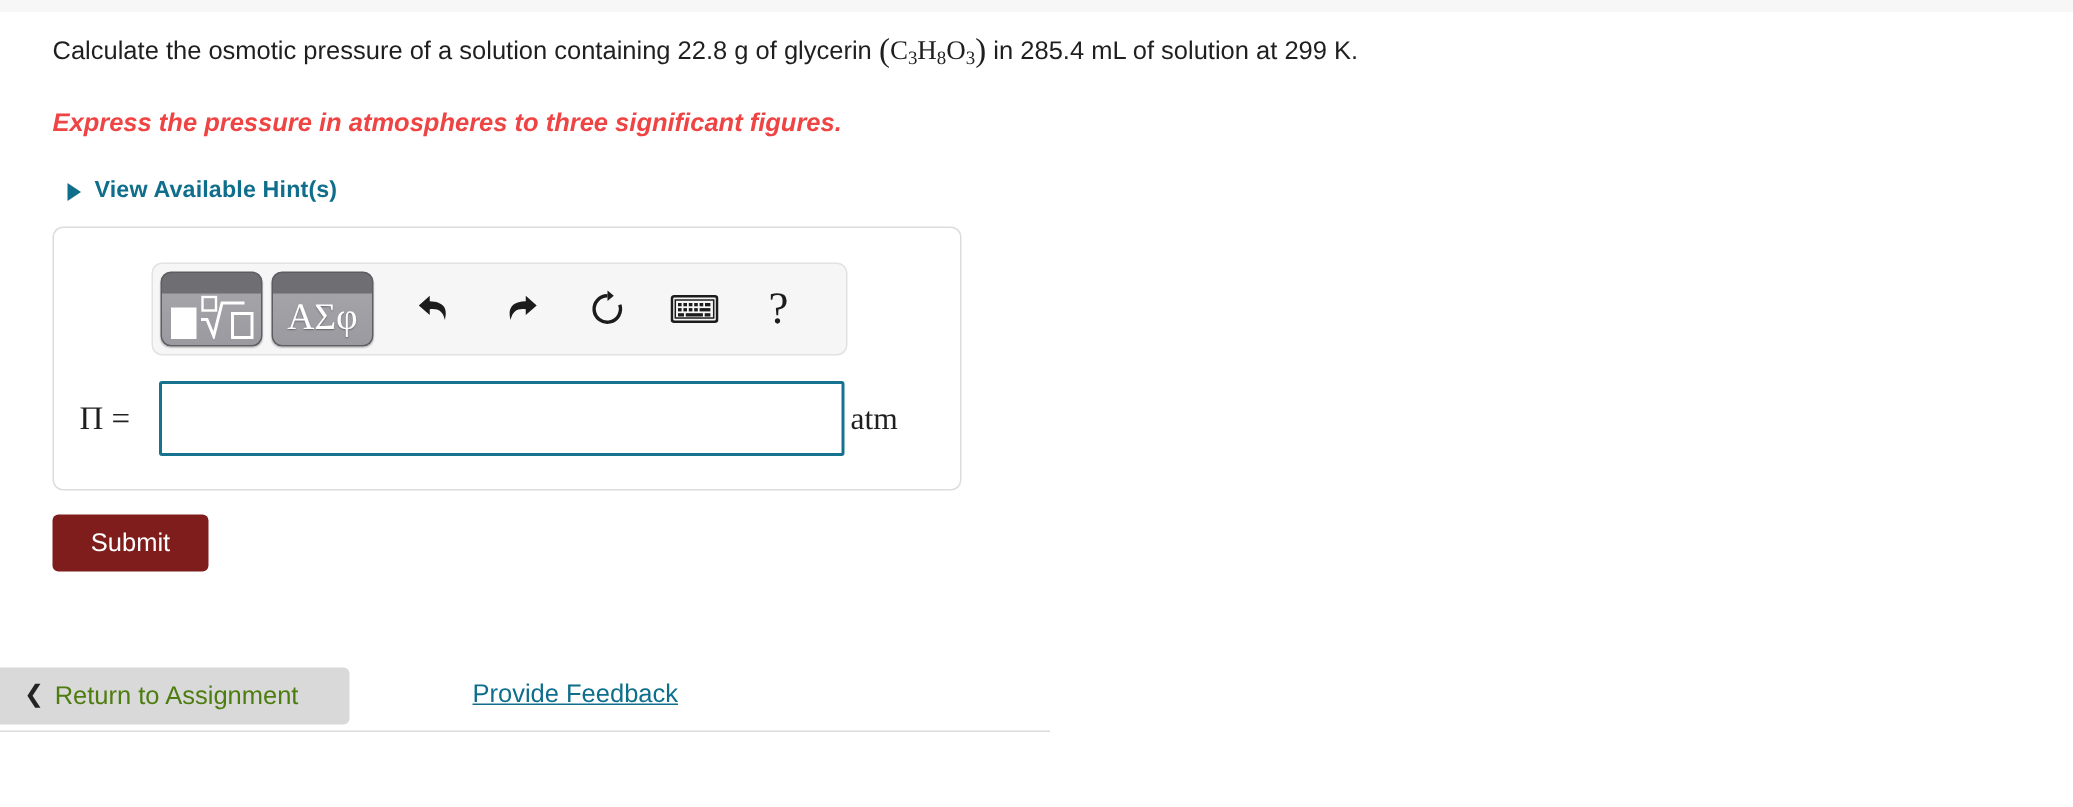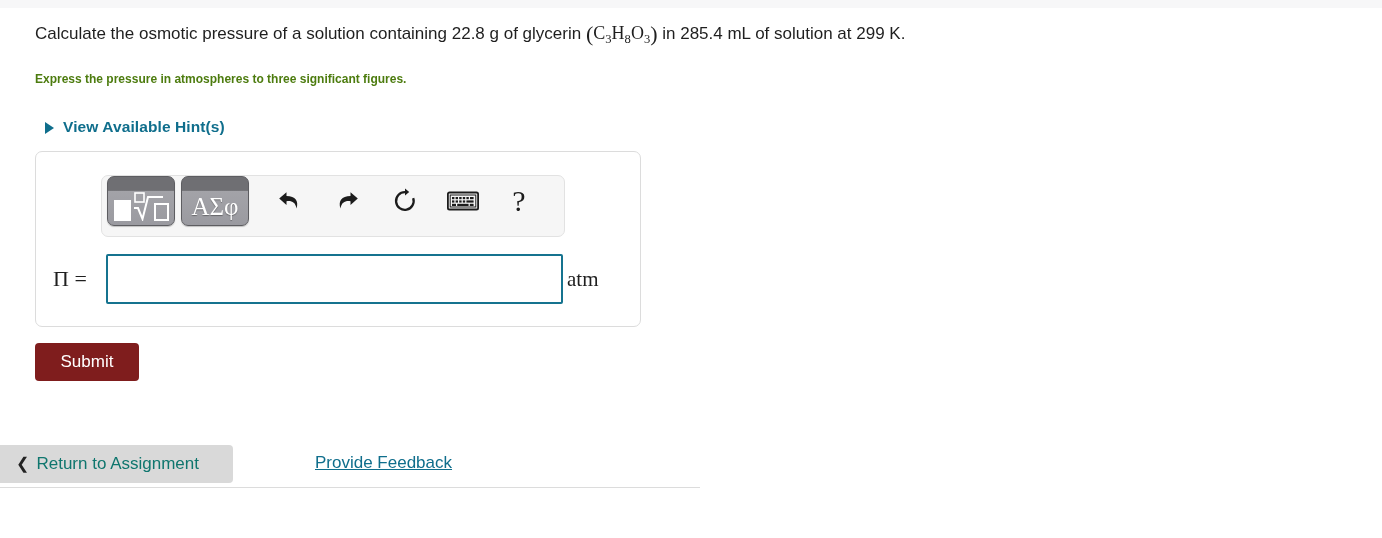--- a/index.html
+++ b/index.html
@@ -48,24 +48,25 @@
   }
   .paren {
     font-family: "Liberation Serif", serif;
     font-size: 22px;
     vertical-align: -0.08em;
   }
   .instruction {
     position: absolute;
     top: 64px;
     left: 35px;
-    font-size: 12px;
+    font-size: 17px;
     font-weight: bold;
-    color: #4d7c0f;
+    color: #ef4444;
     white-space: nowrap;
+    font-style: italic;
   }
 
   
   .hints-row {
     position: absolute;
     top: 110px;
     left: 33px;
     display: flex;
     align-items: center;
     gap: 9px;
@@ -102,20 +103,21 @@
     position: absolute;
     top: 23px;
     left: 65px;
     width: 464px;
     height: 62px;
     background: #f6f6f6;
     border: 1px solid #e2e2e2;
     border-radius: 7px;
     box-sizing: border-box;
     display: flex;
+    align-items: center;
   }
   .tb-btn {
     width: 68px;
     height: 50px;
     margin-left: 6px;
     border-radius: 7px;
     background: linear-gradient(to bottom, #6f6f73 0%, #6f6f73 28%, #a3a3a8 29%, #9a9aa0 100%);
     border: 1px solid #5d5d61;
     box-shadow: 0 1px 1px rgba(0,0,0,0.22);
     box-sizing: border-box;
@@ -256,21 +258,21 @@
   }
   .return-chevron {
     font-size: 16px;
     color: #232323;
     font-family: "Liberation Sans", sans-serif;
     line-height: 1;
     margin-top: -1px;
   }
   .return-label {
     font-size: 17px;
-    color: #0f766e;
+    color: #4d7c0f;
     font-family: "Liberation Sans", sans-serif;
   }
   .feedback-link {
     position: absolute;
     top: 445px;
     left: 275px;
     font-size: 17px;
     color: #0f6e8c;
     text-decoration: underline;
     cursor: pointer;

